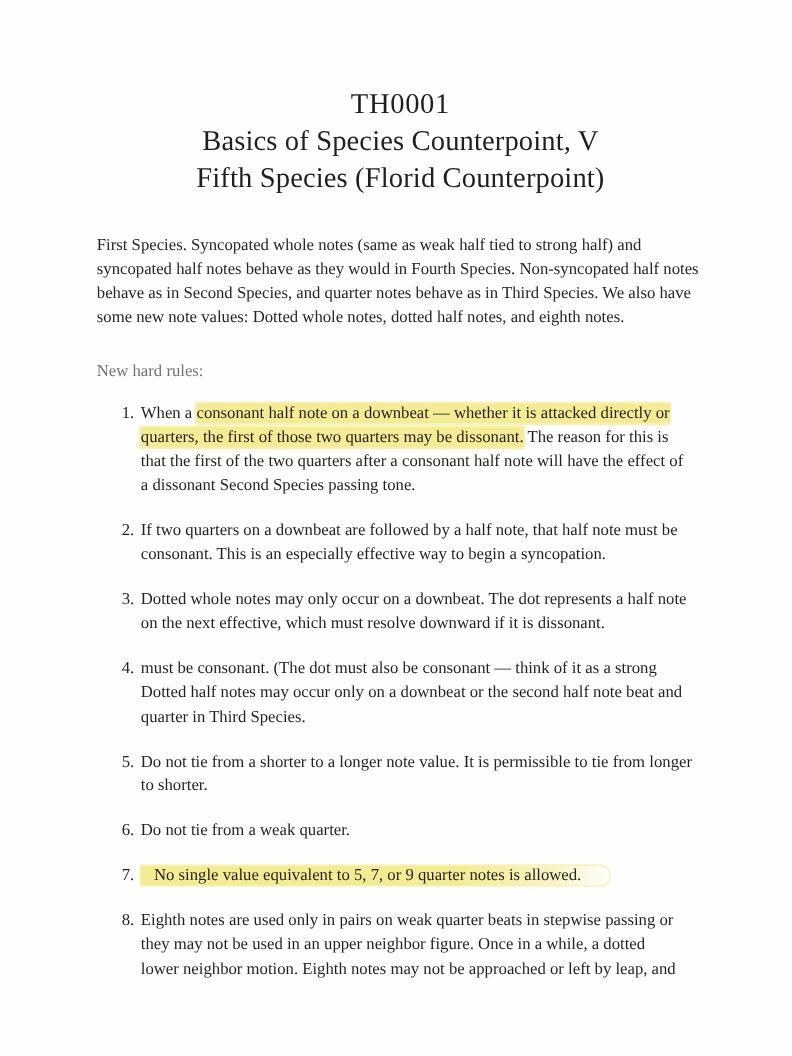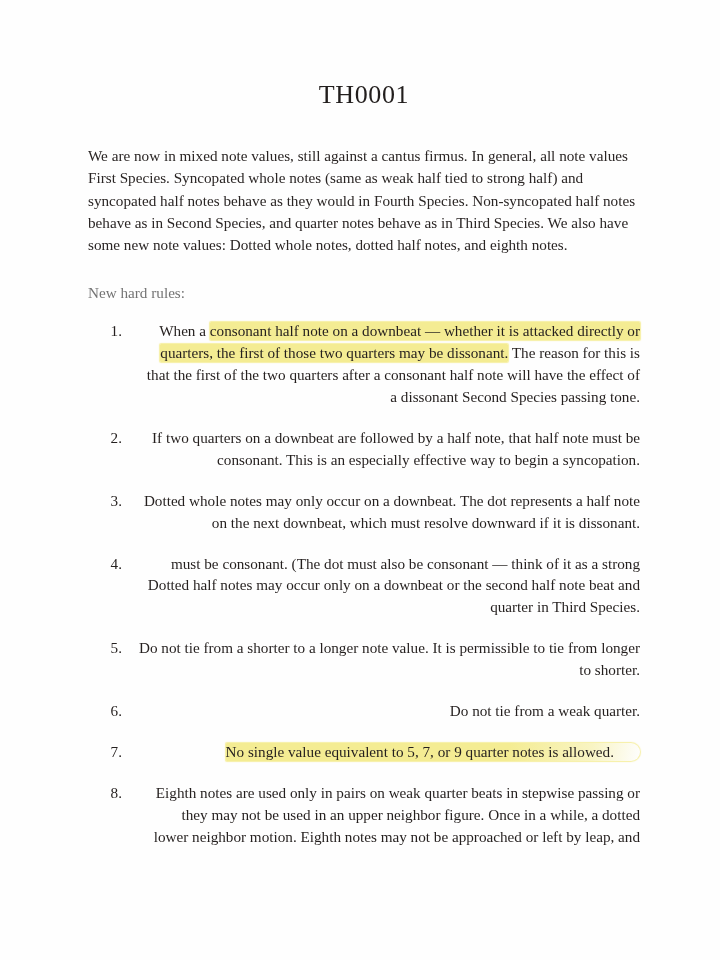--- a/index.html
+++ b/index.html
@@ -84,52 +84,52 @@
     left: 18px;
     top: 0;
     width: 16px;
     text-align: right;
     font-size: 15.2px;
     color: #241f1e;
   }
   .rule .ln {
     display: block;
     white-space: nowrap;
-    text-align: right;
   }
 
   
   .hl {
     background-color: #f4ec93;
     box-shadow: 0 0 1px 1px rgba(244,236,147,0.85);
     padding: 0 0 1px 0;
     border-radius: 1px;
   }
   .hl-tail {
     background: linear-gradient(100deg,
                 #f4ec93 0%,
                 #f4ec93 68%,
                 rgba(244,236,147,0.55) 88%,
                 rgba(244,236,147,0.0) 100%);
-    padding: 0 26px 1px 0;
+    padding: 0 26px 1px 12px;
     border-radius: 1px 12px 12px 1px;
   }
 </style>
 </head>
 <body>
 
 <div class="page">
   <div class="content">
 
     <div class="title-block">
       <div class="title-line code">TH0001</div>
+      <div class="title-line">Basics of Species Counterpoint, V</div>
+      <div class="title-line">Fifth Species (Florid Counterpoint)</div>
     </div>
 
     <p class="intro">
-        <span class="ln">We are now in mixed note values, still against a cantus firmus. In general, all note values</span>
         <span class="ln">First Species. Syncopated whole notes (same as weak half tied to strong half) and</span>
         <span class="ln">syncopated half notes behave as they would in Fourth Species. Non-syncopated half notes</span>
         <span class="ln">behave as in Second Species, and quarter notes behave as in Third Species. We also have</span>
         <span class="ln">some new note values: Dotted whole notes, dotted half notes, and eighth notes.</span>
       </p>
 
     <p class="rules-head">New hard rules:</p>
 
     <ol class="rules">
         <li class="rule">
@@ -140,21 +140,21 @@
           <span class="ln"><span>a dissonant Second Species passing tone.</span></span>
         </li>
         <li class="rule">
           <span class="num">2.</span>
           <span class="ln"><span>If two quarters on a downbeat are followed by a half note, that half note must be</span></span>
           <span class="ln"><span>consonant. This is an especially effective way to begin a syncopation.</span></span>
         </li>
         <li class="rule">
           <span class="num">3.</span>
           <span class="ln"><span>Dotted whole notes may only occur on a downbeat. The dot represents a half note</span></span>
-          <span class="ln"><span>on the next downbeat, which must resolve downward if it is dissonant.</span></span>
+          <span class="ln"><span>on the next effective, which must resolve downward if it is dissonant.</span></span>
         </li>
         <li class="rule">
           <span class="num">4.</span>
           <span class="ln"><span>must be consonant. (The dot must also be consonant — think of it as a strong</span></span>
           <span class="ln"><span>Dotted half notes may occur only on a downbeat or the second half note beat and</span></span>
           <span class="ln"><span>quarter in Third Species.</span></span>
         </li>
         <li class="rule">
           <span class="num">5.</span>
           <span class="ln"><span>Do not tie from a shorter to a longer note value. It is permissible to tie from longer</span></span>

